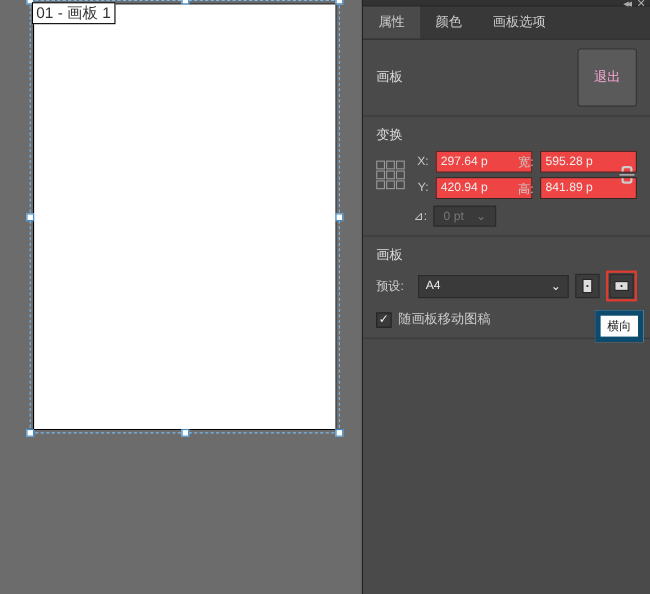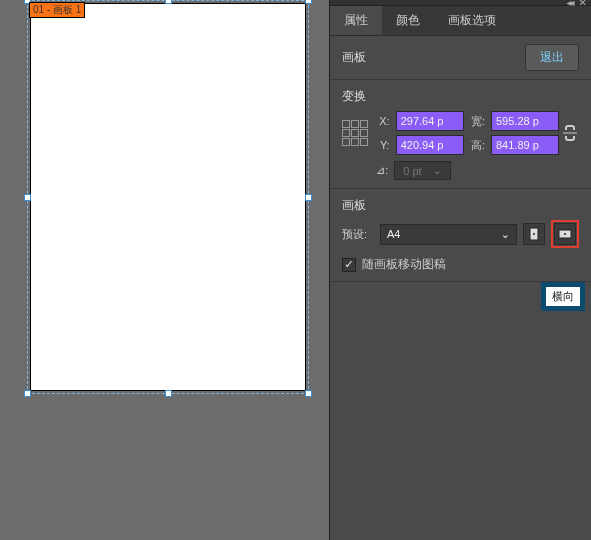--- a/index.html
+++ b/index.html
@@ -6,41 +6,41 @@
   body { background: #6c6c6c; width: 591px; height: 540px; overflow: hidden; position: relative; }
   
   .canvas-area { position: absolute; left: 0; top: 0; width: 325px; height: 540px; }
   .artboard-wrap { position: absolute; left: 30px; top: 3px; width: 276px; height: 388px; }
   .selection-border { position: absolute; left: -3px; top: -3px; right: -3px; bottom: -3px; border: 1px dashed #7bb8e8; }
   .artboard { position: absolute; left: 0; top: 0; width: 100%; height: 100%; background: #fff; border: 1px solid #000; }
   .handle { position: absolute; width: 7px; height: 7px; background: #fff; border: 1px solid #3a8dd0; }
   .h-tl { left: -6px; top: -6px; } .h-t { left: 50%; top: -6px; margin-left: -3px; } .h-tr { right: -6px; top: -6px; }
   .h-l { left: -6px; top: 50%; margin-top: -3px; } .h-r { right: -6px; top: 50%; margin-top: -3px; }
   .h-bl { left: -6px; bottom: -6px; } .h-b { left: 50%; bottom: -6px; margin-left: -3px; } .h-br { right: -6px; bottom: -6px; }
-  .artboard-tag { position: absolute; left: -1px; top: -1px; background: #f97316; border: 1px solid #000; font-size: 10px; padding: 0 3px; color: #333; }
+  .artboard-tag { position: absolute; left: -1px; top: -1px; background: #ffffff; border: 1px solid #000; font-size: 14px; padding: 0 3px; color: #333; }
 
   .panel { position: absolute; right: 0; top: 0; width: 262px; height: 540px; background: #4a4a4a; border-left: 1px solid #222; display: flex; flex-direction: column; color: #ccc; font-size: 12px; }
   .panel-top { height: 6px; display: flex; justify-content: flex-end; align-items: center; padding-right: 6px; gap: 6px; background: #323232; border-bottom: 1px solid #222;}
   .panel-top span { color: #aaa; font-size: 10px; letter-spacing: -2px; }
 
   .tabs { display: flex; border-bottom: 1px solid #2d2d2d; background: #383838; }
   .tab { padding: 6px 14px; font-size: 12px; color: #ccc; cursor: pointer; }
   .tab.active { background: #4a4a4a; }
 
   .section { border-bottom: 1px solid #383838; padding: 8px 12px; }
   .section-header { display: flex; justify-content: space-between; align-items: center; }
   .section-title { font-size: 12px; color: #ddd; }
-  .exit-btn { background: #5a5a5a; border: 1px solid #333; color: #7dd3fc; font-size: 12px; padding: 4px 14px; border-radius: 3px; cursor: pointer; }
+  .exit-btn { background: #5a5a5a; border: 1px solid #333; color: #f9a8d4; font-size: 12px; padding: 17px 14px; border-radius: 3px; cursor: pointer; }
 
   .row { display: flex; align-items: center; margin: 6px 0; gap: 6px; }
   .reg-ref { width: 26px; height: 26px; display: grid; grid-template: repeat(3,1fr)/repeat(3,1fr); gap: 1px; }
   .reg-ref div { border: 1px solid #999; }
   .coords { display: grid; grid-template-columns: auto 64px auto 64px; gap: 4px 6px; align-items: center; flex:1; }
   .clabel { text-align: right; color: #ccc; font-size: 11px; }
-  .num-input { background: #8b5cf6; border: 1px solid #2a2a2a; color: #eee; font-size: 11px; padding: 3px 4px; width: 68px; }
+  .num-input { background: #ef4444; border: 1px solid #2a2a2a; color: #eee; font-size: 11px; padding: 3px 4px; width: 88px; }
   .angle-row { display: flex; align-items: center; gap: 6px; margin-left: 34px; margin-top: 4px; }
   .angle-val { background: #3a3a3a; border: 1px solid #2a2a2a; color: #777; font-size: 11px; padding: 2px 8px; display: flex; align-items: center; gap: 11px; }
   .link-broken { width: 18px; height: 18px; display:flex; align-items:center; justify-content:center; color:#ccc; }
 
   .name-input { background: #3a3a3a; border: 1px solid #2a2a2a; color: #eee; font-size: 11px; padding: 3px 6px; flex: 1; }
   .icon-btn { width: 22px; height: 22px; display: flex; align-items: center; justify-content: center; cursor: pointer; color: #ccc; }
   .icon-btn svg { display: block; }
   .dropdown { background: #3a3a3a; border: 1px solid #2a2a2a; color: #eee; font-size: 11px; padding: 3px 6px; flex: 1; display: flex; justify-content: space-between; align-items: center; cursor: pointer; gap: 36px; }
   .orient-btn { width: 22px; height: 22px; display: flex; align-items: center; justify-content: center; border: 1px solid #2a2a2a; background: #3c3c3c; cursor: pointer; }
   .highlight-box { border: 2px solid #e43b2f; padding: 1px; }

